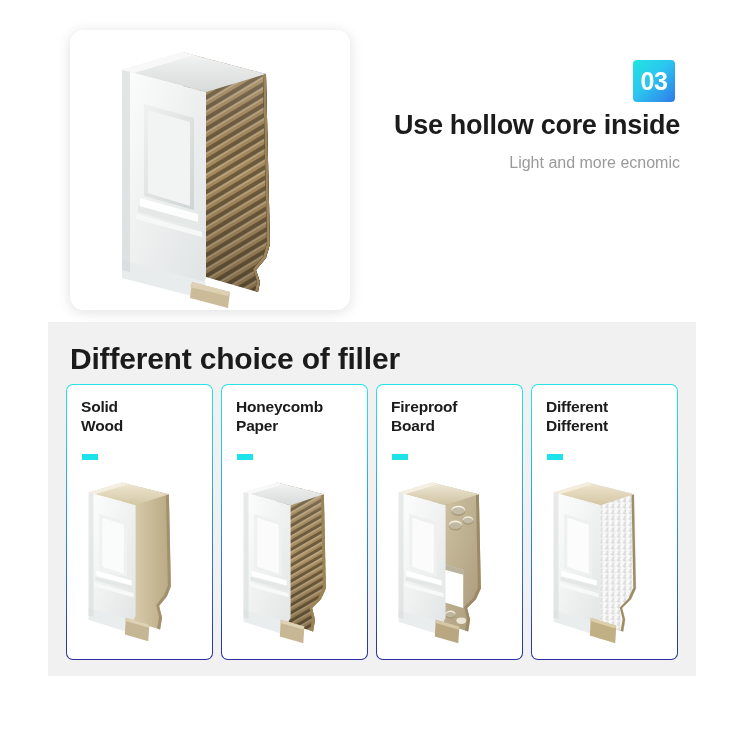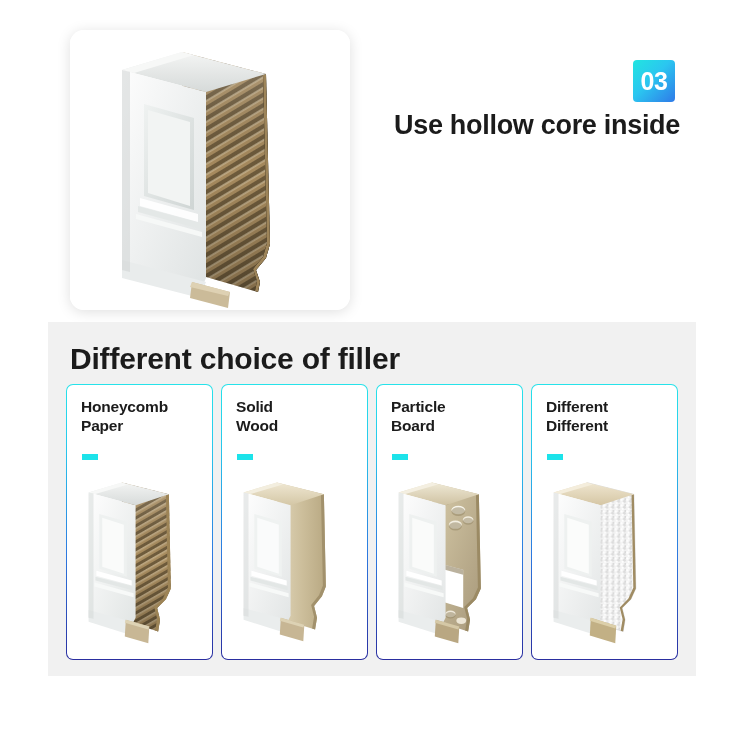--- a/index.html
+++ b/index.html
@@ -148,26 +148,75 @@
       <path d="M122,252 L160,262 L158,278 L120,268 Z" fill="#cbbb99"></path>
       <path d="M122,252 L160,262 L158,266 L120,257 Z" fill="#ded1b3"></path>
 
       <path d="M52,40 L60,42 L60,242 L52,240 Z" fill="#cfd4d3" opacity=".55"></path>
     </svg>
   </div>
 
   <div class="hero-text">
     <div class="badge">03</div>
     <div class="hero-title">Use hollow core inside</div>
+    <div class="hero-sub">Light and more ecnomic</div>
   </div>
 
   <div class="panel">
     <div class="panel-title">Different choice of filler</div>
 
     <div class="cards">
+
+      <div class="card">
+        <div class="card-title">
+          <span>Solid</span><br>
+          <span>Wood</span>
+        </div>
+        <div class="card-dash"></div>
+        <div class="card-fig">
+          <svg viewBox="0 0 148 186">
+            <defs>
+              <linearGradient id="s1face" x1="0" y1="0" x2="1" y2="1">
+                <stop offset="0" stop-color="#fefefe"></stop>
+                  <stop offset="1" stop-color="#e2e5e5"></stop>
+              </linearGradient>
+              <linearGradient id="s1wood" x1="0" y1="0" x2="1" y2="0">
+                <stop offset="0" stop-color="#e0d5ba"></stop>
+                  <stop offset=".5" stop-color="#cdbf9c"></stop>
+                  <stop offset="1" stop-color="#b8a882"></stop>
+              </linearGradient>
+              <linearGradient id="s1top" x1="0" y1="0" x2="0" y2="1">
+                <stop offset="0" stop-color="#efe7d2"></stop>
+                  <stop offset="1" stop-color="#d4c7a6"></stop>
+              </linearGradient>
+            </defs>
+            <rect width="148" height="186" fill="#ffffff"></rect>
+
+            <path d="M56,14 L104,26 L106,120 L102,130 L94,140 L97,152 L95,164 L56,152 Z" fill="url(#s1wood)"></path>
+            <path d="M104,26 L106,120 L102,130 L94,140 L97,152 L95,164 L92,163 L94,151 L91,139 L99,129 L103,119 L101,27 Z" fill="#a2916c"></path>
+
+            <path d="M22,24 L56,14 L104,26 L70,37 Z" fill="url(#s1top)"></path>
+            <path d="M22,24 L56,14 L62,16 L28,26 Z" fill="#f3eedf"></path>
+
+            <path d="M22,24 L70,37 L70,150 L64,162 L22,150 Z" fill="url(#s1face)"></path>
+
+            <path d="M33,46 L61,54 L61,110 L33,102 Z" fill="#eff2f1"></path>
+            <path d="M36,50 L58,57 L58,107 L36,100 Z" fill="#fafbfb"></path>
+            <path d="M30,104 L66,114 L66,119 L30,109 Z" fill="#ffffff"></path>
+            <path d="M29,110 L67,120 L67,124 L29,114 Z" fill="#e3e7e6"></path>
+            <path d="M28,116 L68,127 L68,131 L28,120 Z" fill="#f7f9f8"></path>
+
+            <path d="M22,142 L70,155 L66,163 L60,166 L22,154 Z" fill="#eaeded"></path>
+
+            <path d="M60,152 L84,159 L83,176 L59,169 Z" fill="#c7b694"></path>
+            <path d="M60,152 L84,159 L83,162 L59,155 Z" fill="#ddd2b4"></path>
+            <path d="M22,24 L27,25 L27,151 L22,150 Z" fill="#d3d8d7" opacity=".5"></path>
+          </svg>
+        </div>
+      </div>
 
       <div class="card">
         <div class="card-title">
           <span>Honeycomb</span><br>
           <span>Paper</span>
         </div>
         <div class="card-dash"></div>
         <div class="card-fig">
           <svg viewBox="0 0 148 186">
             <defs>
@@ -205,69 +254,21 @@
             <path d="M22,144 L70,157 L66,165 L60,168 L22,156 Z" fill="#eaeded"></path>
             <path d="M60,154 L84,161 L83,178 L59,171 Z" fill="#c8b795"></path>
             <path d="M60,154 L84,161 L83,164 L59,157 Z" fill="#ded3b5"></path>
             <path d="M22,24 L27,25 L27,153 L22,152 Z" fill="#d2d7d6" opacity=".5"></path>
           </svg>
         </div>
       </div>
 
       <div class="card">
         <div class="card-title">
-          <span>Solid</span><br>
-          <span>Wood</span>
-        </div>
-        <div class="card-dash"></div>
-        <div class="card-fig">
-          <svg viewBox="0 0 148 186">
-            <defs>
-              <linearGradient id="s1face" x1="0" y1="0" x2="1" y2="1">
-                <stop offset="0" stop-color="#fefefe"></stop>
-                  <stop offset="1" stop-color="#e2e5e5"></stop>
-              </linearGradient>
-              <linearGradient id="s1wood" x1="0" y1="0" x2="1" y2="0">
-                <stop offset="0" stop-color="#e0d5ba"></stop>
-                  <stop offset=".5" stop-color="#cdbf9c"></stop>
-                  <stop offset="1" stop-color="#b8a882"></stop>
-              </linearGradient>
-              <linearGradient id="s1top" x1="0" y1="0" x2="0" y2="1">
-                <stop offset="0" stop-color="#efe7d2"></stop>
-                  <stop offset="1" stop-color="#d4c7a6"></stop>
-              </linearGradient>
-            </defs>
-            <rect width="148" height="186" fill="#ffffff"></rect>
-
-            <path d="M56,14 L104,26 L106,120 L102,130 L94,140 L97,152 L95,164 L56,152 Z" fill="url(#s1wood)"></path>
-            <path d="M104,26 L106,120 L102,130 L94,140 L97,152 L95,164 L92,163 L94,151 L91,139 L99,129 L103,119 L101,27 Z" fill="#a2916c"></path>
-
-            <path d="M22,24 L56,14 L104,26 L70,37 Z" fill="url(#s1top)"></path>
-            <path d="M22,24 L56,14 L62,16 L28,26 Z" fill="#f3eedf"></path>
-
-            <path d="M22,24 L70,37 L70,150 L64,162 L22,150 Z" fill="url(#s1face)"></path>
-
-            <path d="M33,46 L61,54 L61,110 L33,102 Z" fill="#eff2f1"></path>
-            <path d="M36,50 L58,57 L58,107 L36,100 Z" fill="#fafbfb"></path>
-            <path d="M30,104 L66,114 L66,119 L30,109 Z" fill="#ffffff"></path>
-            <path d="M29,110 L67,120 L67,124 L29,114 Z" fill="#e3e7e6"></path>
-            <path d="M28,116 L68,127 L68,131 L28,120 Z" fill="#f7f9f8"></path>
-
-            <path d="M22,142 L70,155 L66,163 L60,166 L22,154 Z" fill="#eaeded"></path>
-
-            <path d="M60,152 L84,159 L83,176 L59,169 Z" fill="#c7b694"></path>
-            <path d="M60,152 L84,159 L83,162 L59,155 Z" fill="#ddd2b4"></path>
-            <path d="M22,24 L27,25 L27,151 L22,150 Z" fill="#d3d8d7" opacity=".5"></path>
-          </svg>
-        </div>
-      </div>
-
-      <div class="card">
-        <div class="card-title">
-          <span>Particle</span><br>
+          <span>Fireproof</span><br>
           <span>Board</span>
         </div>
         <div class="card-dash"></div>
         <div class="card-fig">
           <svg viewBox="0 0 148 186">
             <defs>
               <linearGradient id="s3face" x1="0" y1="0" x2="1" y2="1">
                 <stop offset="0" stop-color="#fefefe"></stop>
                   <stop offset="1" stop-color="#e2e5e5"></stop>
               </linearGradient>

